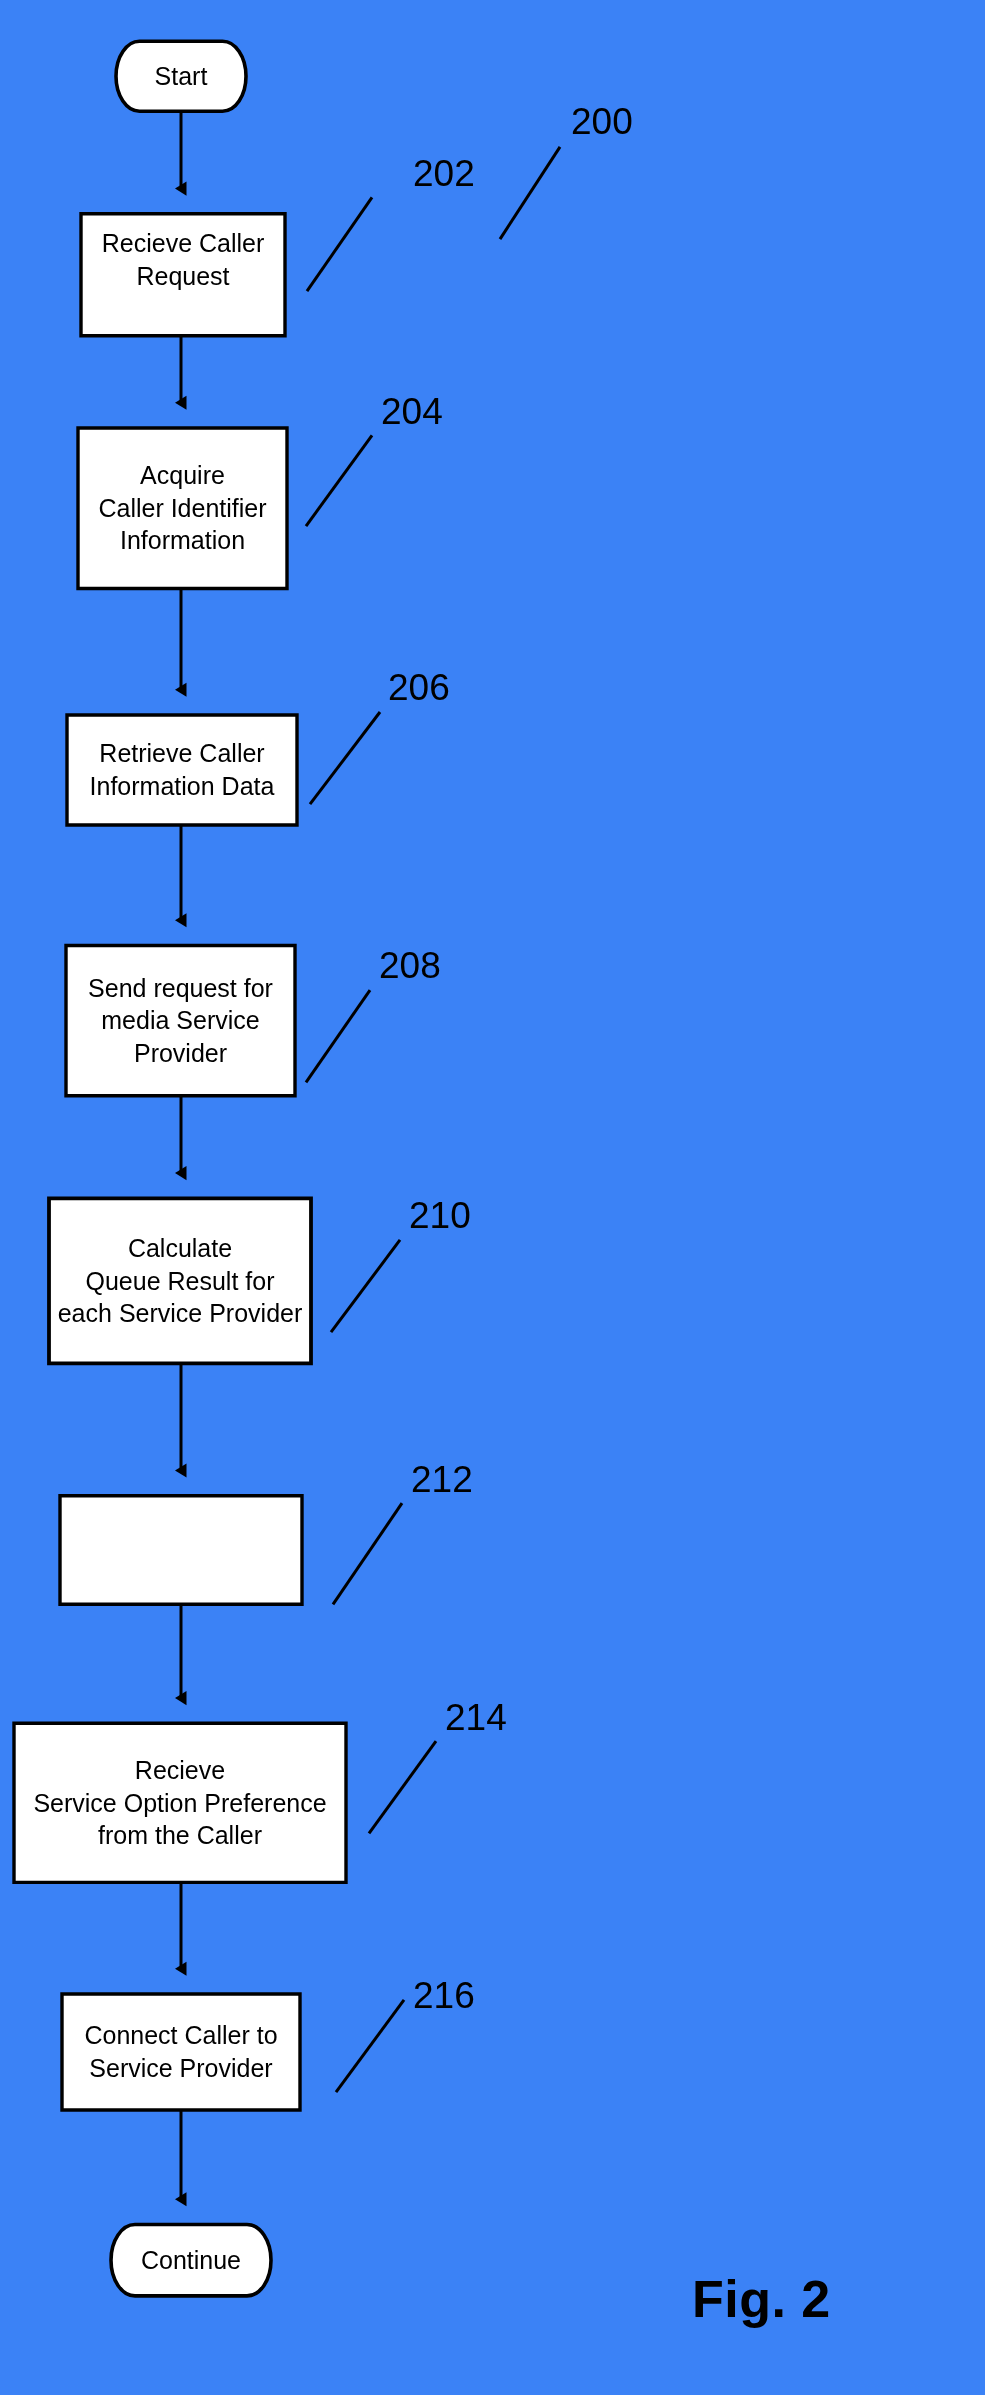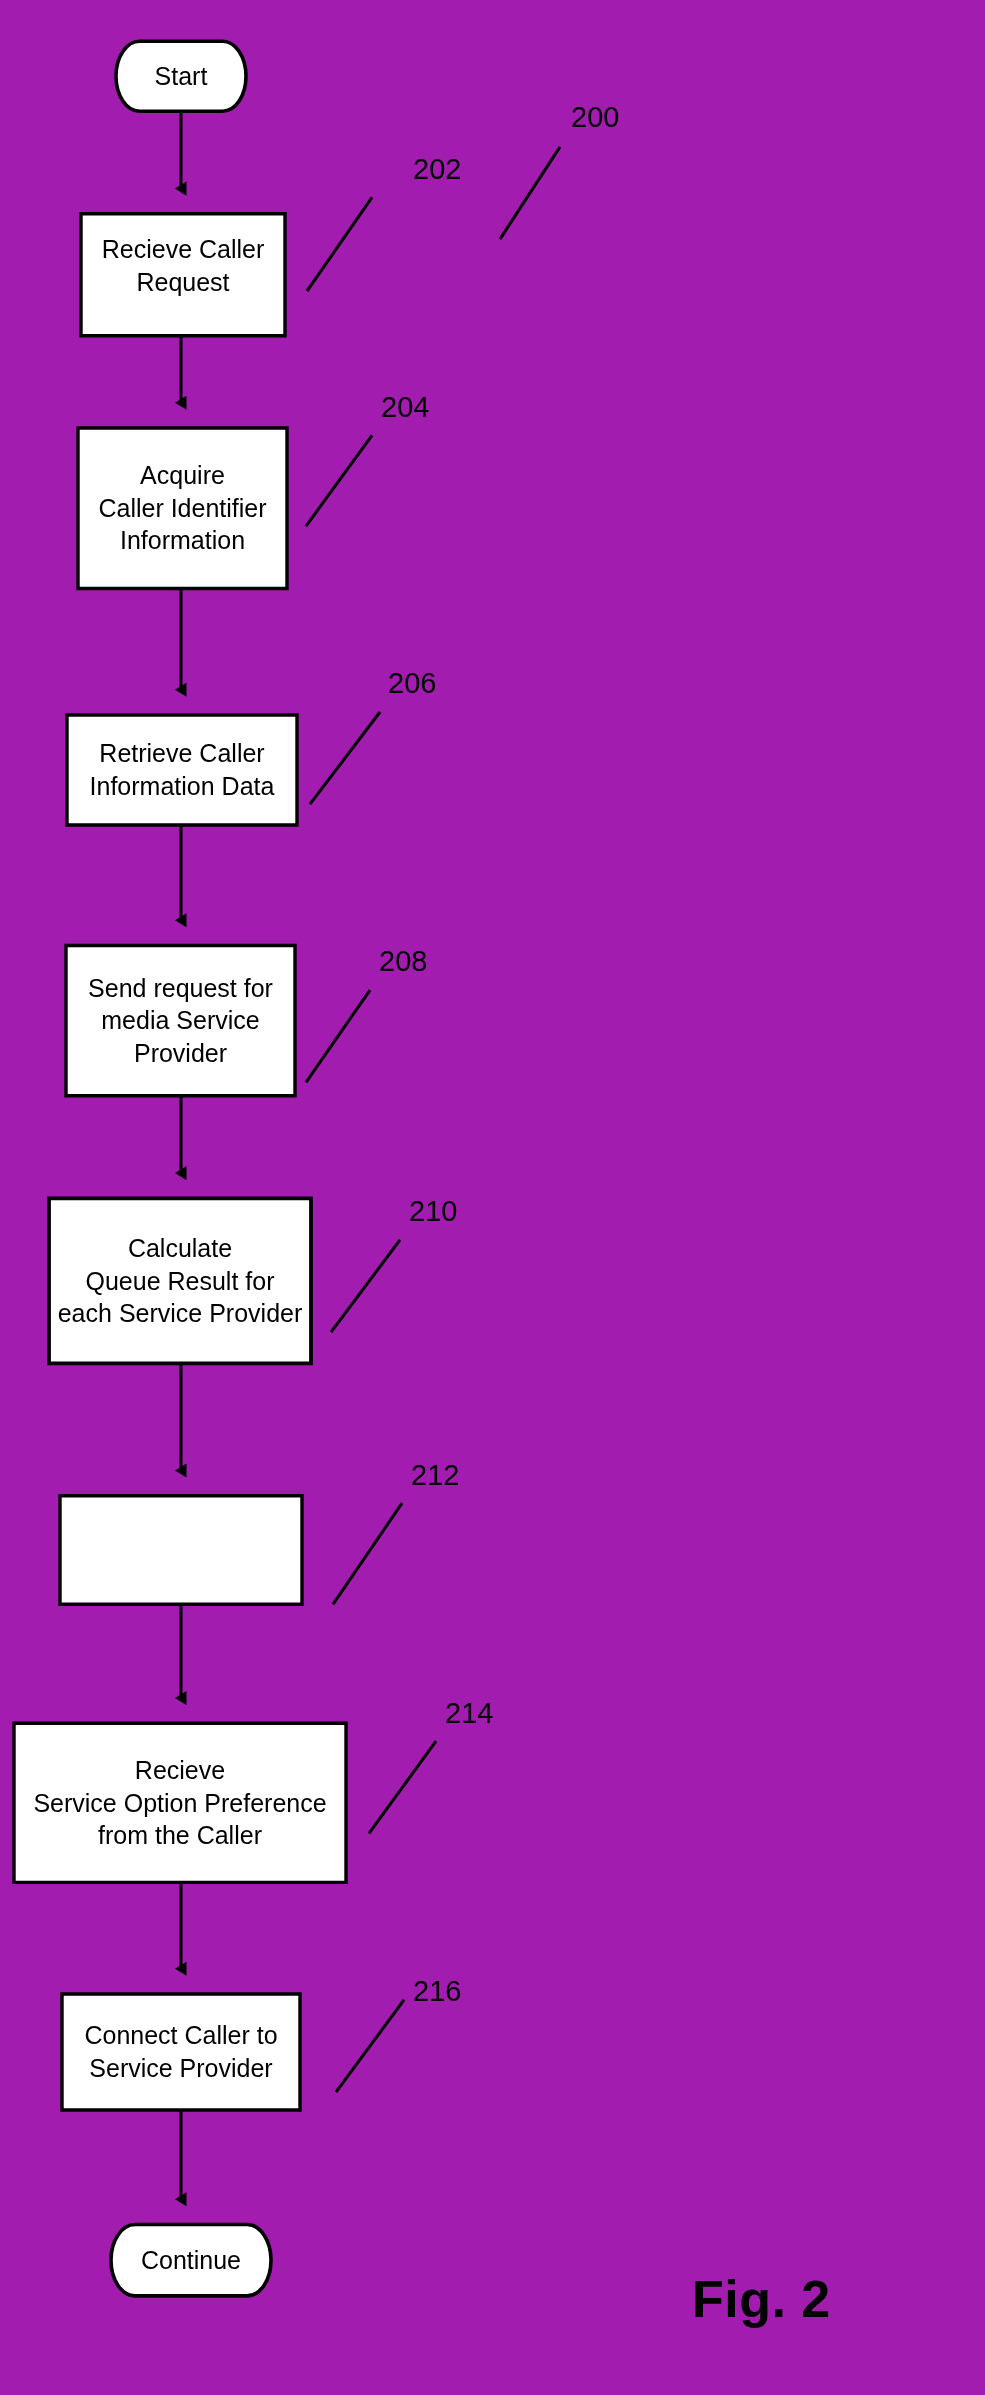--- a/index.html
+++ b/index.html
@@ -9,21 +9,21 @@
     background: #ffffff;
   }
   body {
     font-family: "Liberation Sans", sans-serif;
     color: #000000;
   }
   #figure-root {
     position: relative;
     width: 985px;
     height: 2395px;
-    background: #a21caf;
+    background: #3b82f6;
     overflow: hidden;
   }
   #figure-svg {
     position: absolute;
     left: 0;
     top: 0;
     width: 985px;
     height: 2395px;
   }
   
@@ -44,21 +44,21 @@
   }
   .node-label span { display: block; }
 
   .terminal-label {
     font-size: 25px;
   }
 
   .ref-number {
     position: absolute;
     font-family: "Liberation Sans", sans-serif;
-    font-size: 29px;
+    font-size: 37px;
     color: #000000;
     white-space: pre;
   }
 
   .fig-caption {
     position: absolute;
     font-family: "Liberation Sans", sans-serif;
     font-size: 52px;
     font-weight: bold;
     color: #000000;
@@ -127,21 +127,21 @@
       <line x1="333" y1="1068" x2="402" y2="1000" stroke-width="3" vector-effect="non-scaling-stroke"></line>
       <line x1="369" y1="1222" x2="436" y2="1160" stroke-width="3" vector-effect="non-scaling-stroke"></line>
       <line x1="336" y1="1396" x2="404" y2="1334" stroke-width="3" vector-effect="non-scaling-stroke"></line>
     </g>
   </svg>
 
   <div class="node-label terminal-label" style="left: 116px; top: 41.2821px; width: 130px; height: 69.8974px;">
     <span>Start</span>
   </div>
 
-  <div class="node-label" style="left: 81px; top: 205px; width: 204px; height: 121.949px;">
+  <div class="node-label" style="left: 81px; top: 199px; width: 204px; height: 121.949px;">
     <span>Recieve Caller</span>
     <span>Request</span>
   </div>
 
   <div class="node-label" style="left: 78px; top: 427.949px; width: 209px; height: 160.615px;">
     <span>Acquire</span>
     <span>Caller Identifier</span>
     <span>Information</span>
   </div>
 

